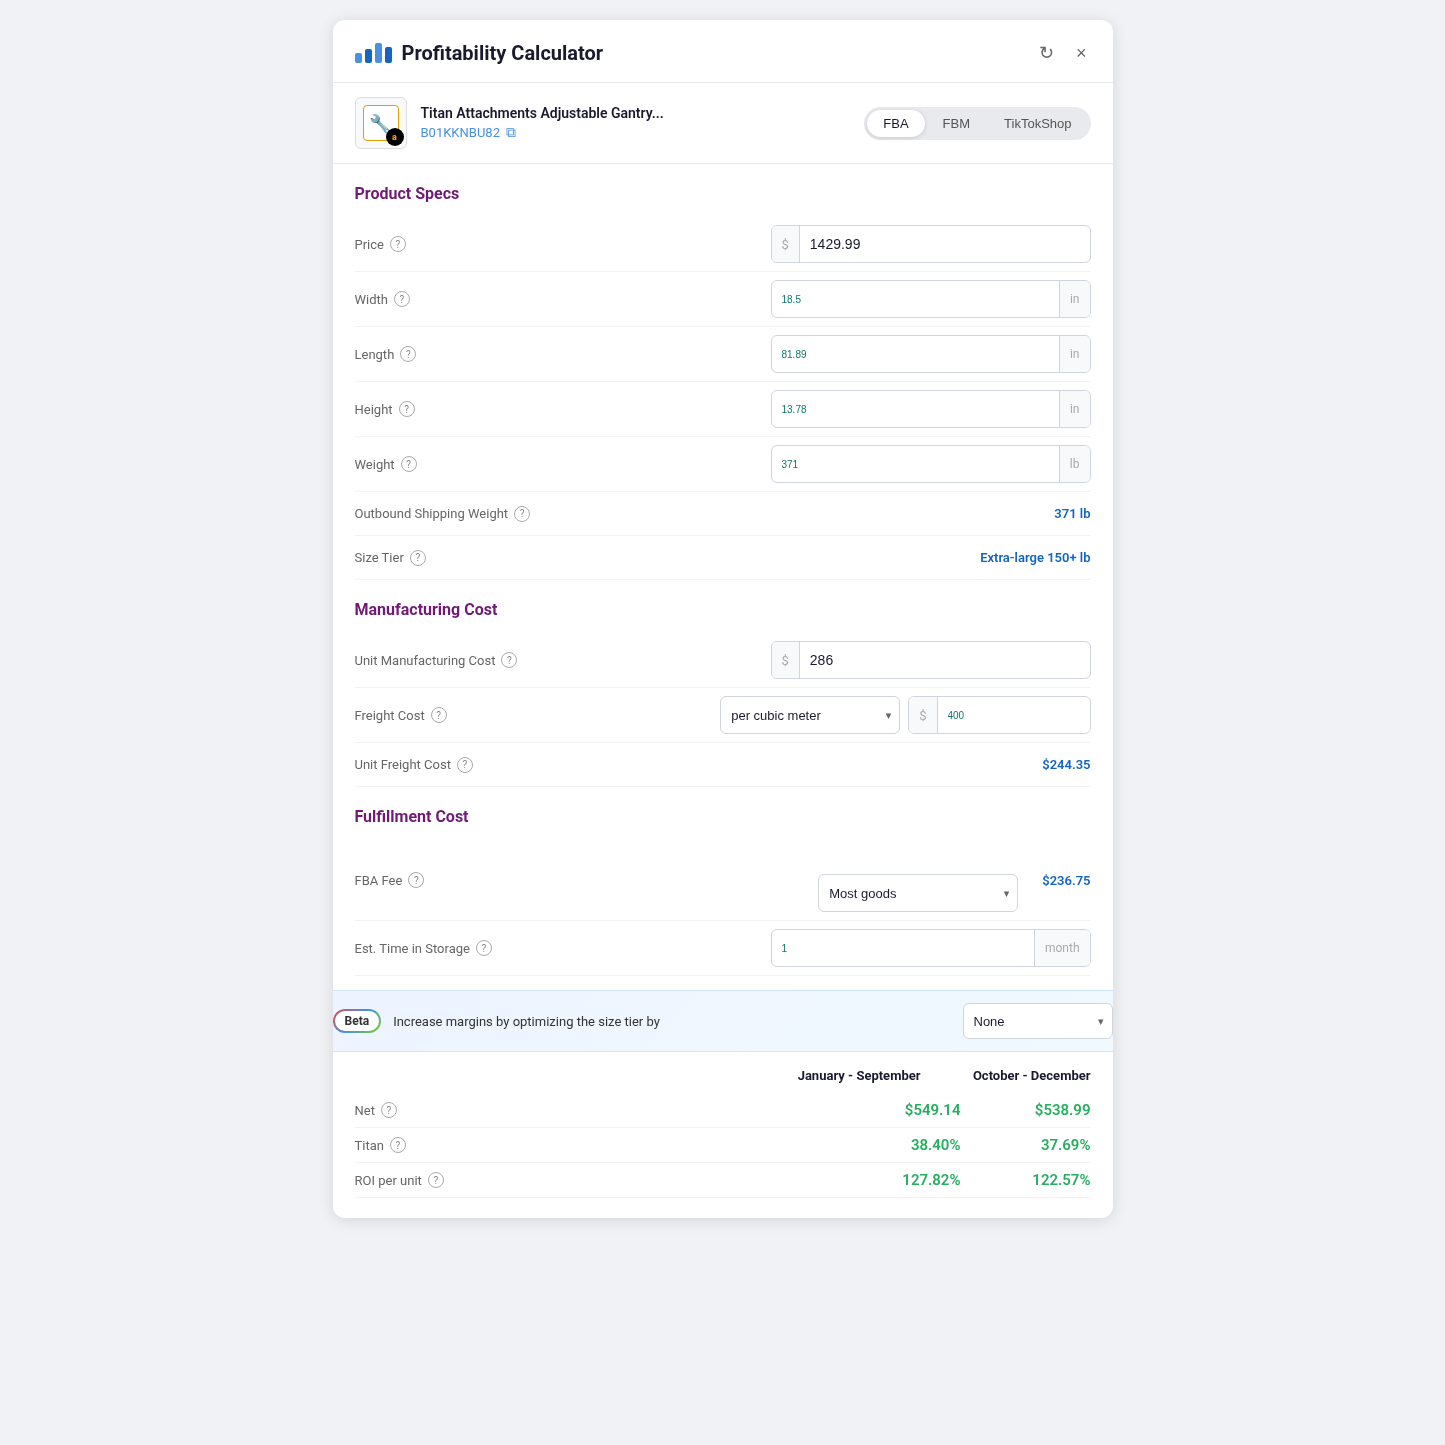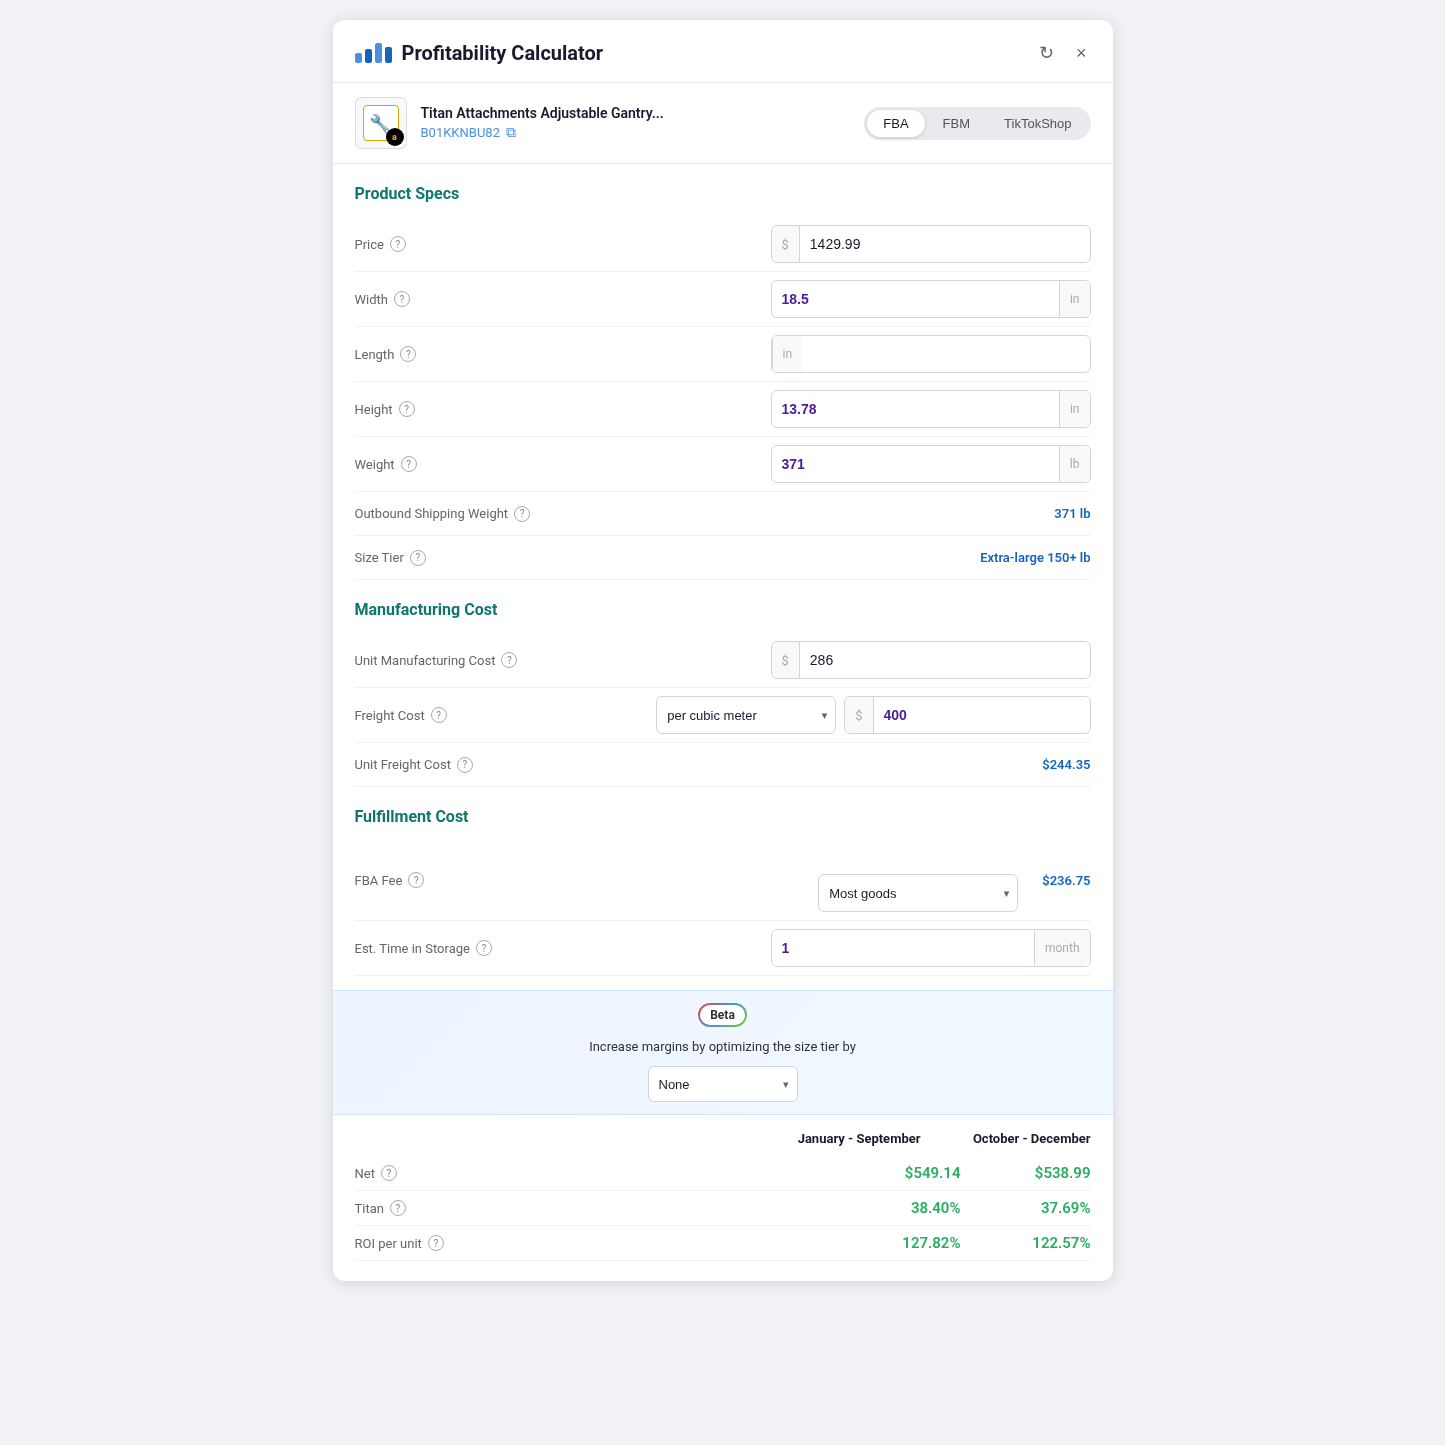--- a/index.html
+++ b/index.html
@@ -135,21 +135,21 @@
       box-shadow: 0 1px 4px rgba(0,0,0,0.15);
     }
     .panel-body {
       padding: 0 22px 20px;
       max-height: 1200px;
       overflow-y: auto;
     }
     .section-title {
       font-size: 16px;
       font-weight: 700;
-      color: #0f766e;
+      color: #701a75;
       margin: 20px 0 14px;
     }
     .field-row {
       display: flex;
       align-items: center;
       justify-content: space-between;
       padding: 8px 0;
       border-bottom: 1px solid #f0f2f5;
       min-height: 44px;
     }
@@ -225,27 +225,26 @@
       align-items: center;
       border: 1.5px solid #d0d5dd;
       border-radius: 6px;
       overflow: hidden;
       background: #fff;
       min-width: 320px;
     }
     .plain-input {
       border: none;
       outline: none;
-      font-size: 14px;
-      color: #4c1d95;
+      font-size: 10px;
+      color: #0f766e;
       padding: 0 10px;
       height: 36px;
       flex: 1;
       background: transparent;
-      font-weight: bold;
     }
     .static-value {
       font-size: 13px;
       font-weight: 600;
       color: #1565c0;
     }
     .select-wrap {
       display: flex;
       align-items: center;
       border: 1.5px solid #d0d5dd;
@@ -292,21 +291,20 @@
     }
     .beta-banner {
       background: linear-gradient(135deg, #eef4ff 0%, #f0f9ff 100%);
       border-top: 1px solid #d0e4ff;
       border-bottom: 1px solid #d0e4ff;
       padding: 12px 22px;
       display: flex;
       align-items: center;
       gap: 12px;
       margin: 0 -22px;
-      flex-direction: column;
     }
     .beta-badge-outer {
       border-radius: 14px;
       padding: 2px;
       background: linear-gradient(135deg, #e74c3c, #4a90e2, #7ed321);
       display: inline-block;
     }
     .beta-badge-inner {
       background: #fff;
       border-radius: 11px;
@@ -460,20 +458,21 @@
       </div>
     </div>
 
     <div class="field-row">
       <div class="field-label">
         <span>Length</span>
         <div class="help-icon">?</div>
       </div>
       <div class="field-input-wrap">
         <div class="plain-input-wrap">
+          <input class="plain-input" type="text" value="81.89" style="">
           <span class="input-suffix">in</span>
         </div>
       </div>
     </div>
 
     <div class="field-row">
       <div class="field-label">
         <span>Height</span>
         <div class="help-icon">?</div>
       </div>

